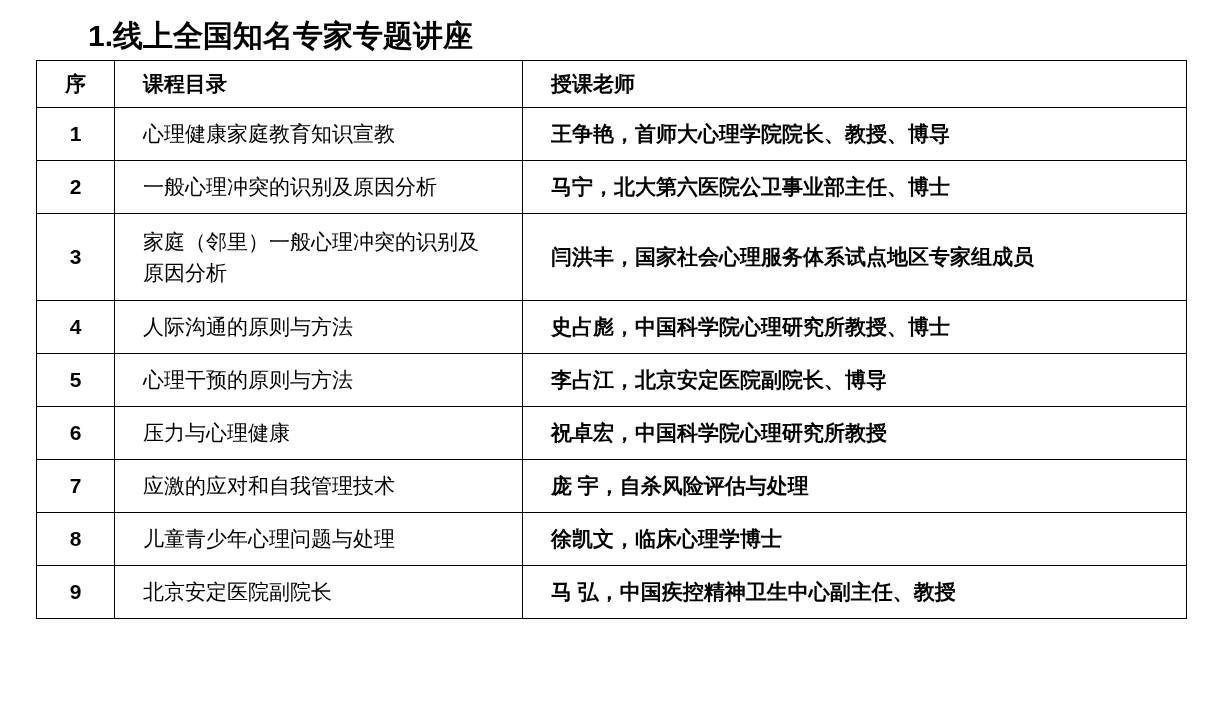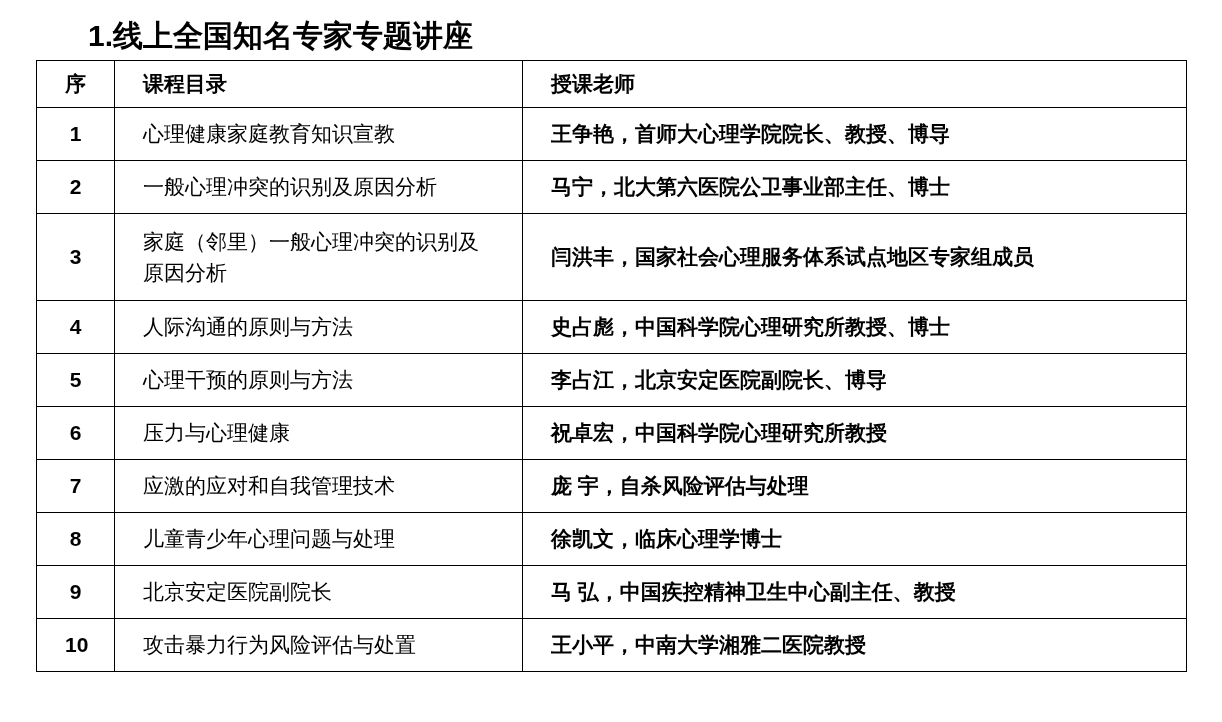--- a/index.html
+++ b/index.html
@@ -136,21 +136,16 @@
       <tr>
         <td class="idx">8</td>
         <td class="course">儿童青少年心理问题与处理</td>
         <td class="teacher">徐凯文，临床心理学博士</td>
       </tr>
       <tr>
         <td class="idx">9</td>
         <td class="course">北京安定医院副院长</td>
         <td class="teacher">马 弘，中国疾控精神卫生中心副主任、教授</td>
       </tr>
-      <tr>
-        <td class="idx">10</td>
-        <td class="course">攻击暴力行为风险评估与处置</td>
-        <td class="teacher">王小平，中南大学湘雅二医院教授</td>
-      </tr>
     </tbody>
   </table>
 
 </div>
 
 </body></html>

